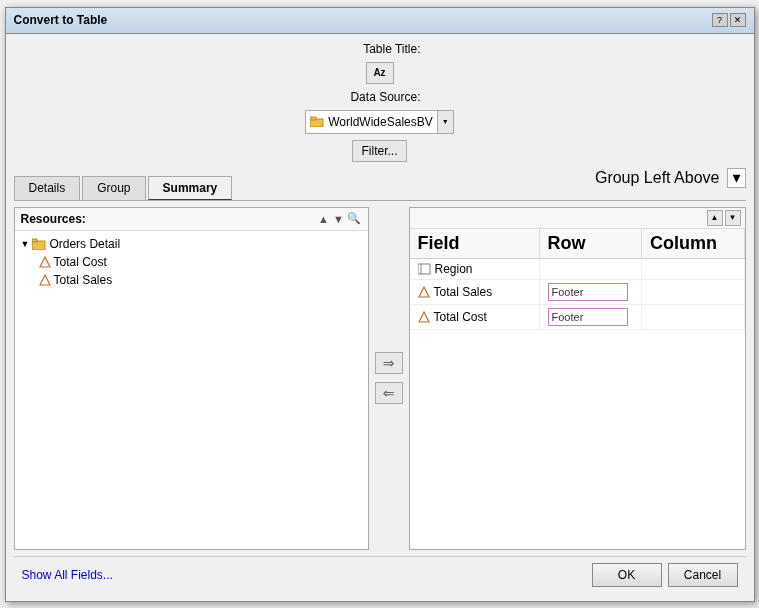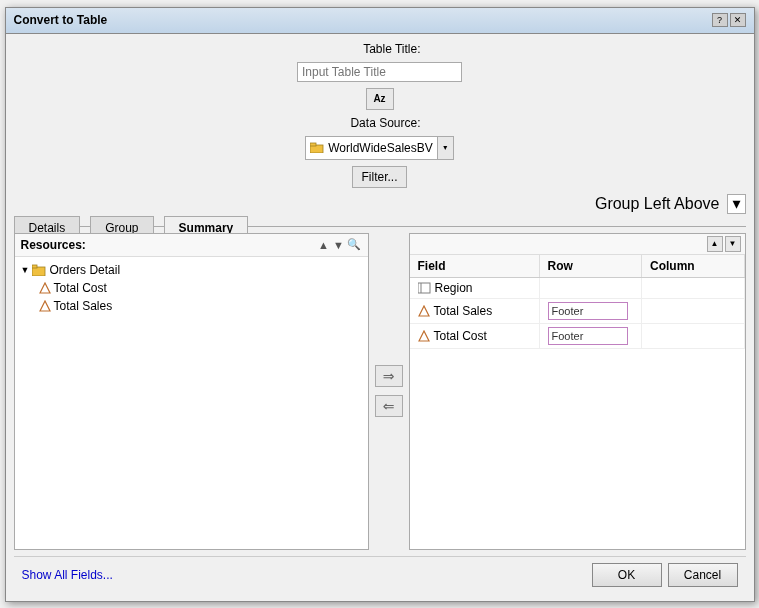--- a/index.html
+++ b/index.html
@@ -128,23 +128,23 @@
       display: flex;
       gap: 0;
     }
     .tab {
       padding: 4px 14px;
       border: 1px solid #aaa;
       border-bottom: none;
       background: #e0e0e0;
       cursor: pointer;
       font-size: 12px;
-      margin-right: 10px;
+      margin-right: 2px;
       position: relative;
-      top: 14px;
+      top: 0;
     }
     .tab.active {
       background: #f0f0f0;
       border-bottom: 1px solid #7f1d1d;
       font-weight: bold;
     }
     .group-left-above {
       display: flex;
       align-items: center;
       gap: 8px;
@@ -259,21 +259,21 @@
       overflow: auto;
     }
     .grid-header {
       display: grid;
       grid-template-columns: 130px 1fr 1fr;
       border-bottom: 1px solid #ccc;
       background: #f8f8f8;
     }
     .grid-header-cell {
       padding: 4px 8px;
-      font-size: 12px;
+      font-size: 18px;
       font-weight: bold;
       border-right: 1px solid #ddd;
     }
     .grid-row {
       display: grid;
       grid-template-columns: 130px 1fr 1fr;
       border-bottom: 1px solid #eee;
     }
     .grid-cell {
       padding: 3px 8px;
@@ -328,21 +328,20 @@
     <div class="title-bar-buttons">
       <div class="title-bar-btn">?</div>
       <div class="title-bar-btn">✕</div>
     </div>
   </div>
 
   <div class="dialog-content">
 
     <div class="form-row">
       <span class="form-label">Table Title:</span>
-      <input class="form-input" type="text" placeholder="Input Table Title" style="">
       <div class="form-btn" style="font-size:10px; font-weight:bold;">Az</div>
     </div>
 
     <div class="form-row data-source-row">
       <span class="form-label">Data Source:</span>
       <div style="display:flex; flex:1; border:1px solid #aaa; background:white; height:22px; align-items:center;">
         <div class="data-source-select-inner" style="flex:1; padding:0 4px;">
           <svg width="14" height="11">
             <rect x="0" y="3" width="13" height="8" fill="#f0c040" stroke="#a08020" stroke-width="0.8"></rect>
             <rect x="0" y="1" width="6" height="3" fill="#f0c040" stroke="#a08020" stroke-width="0.8"></rect>

